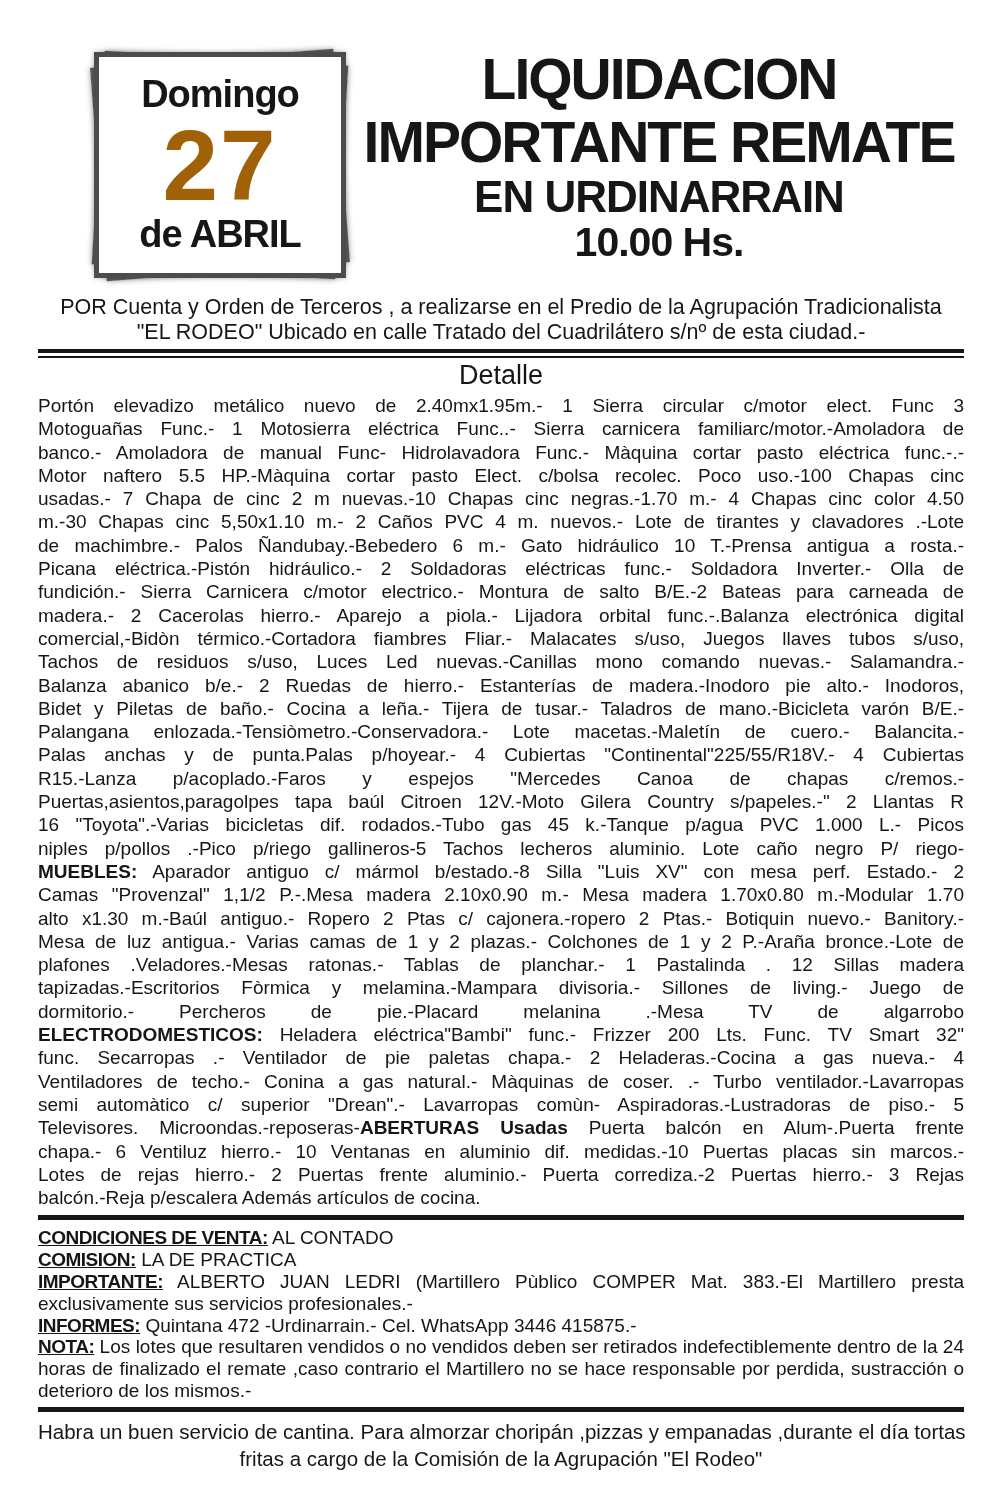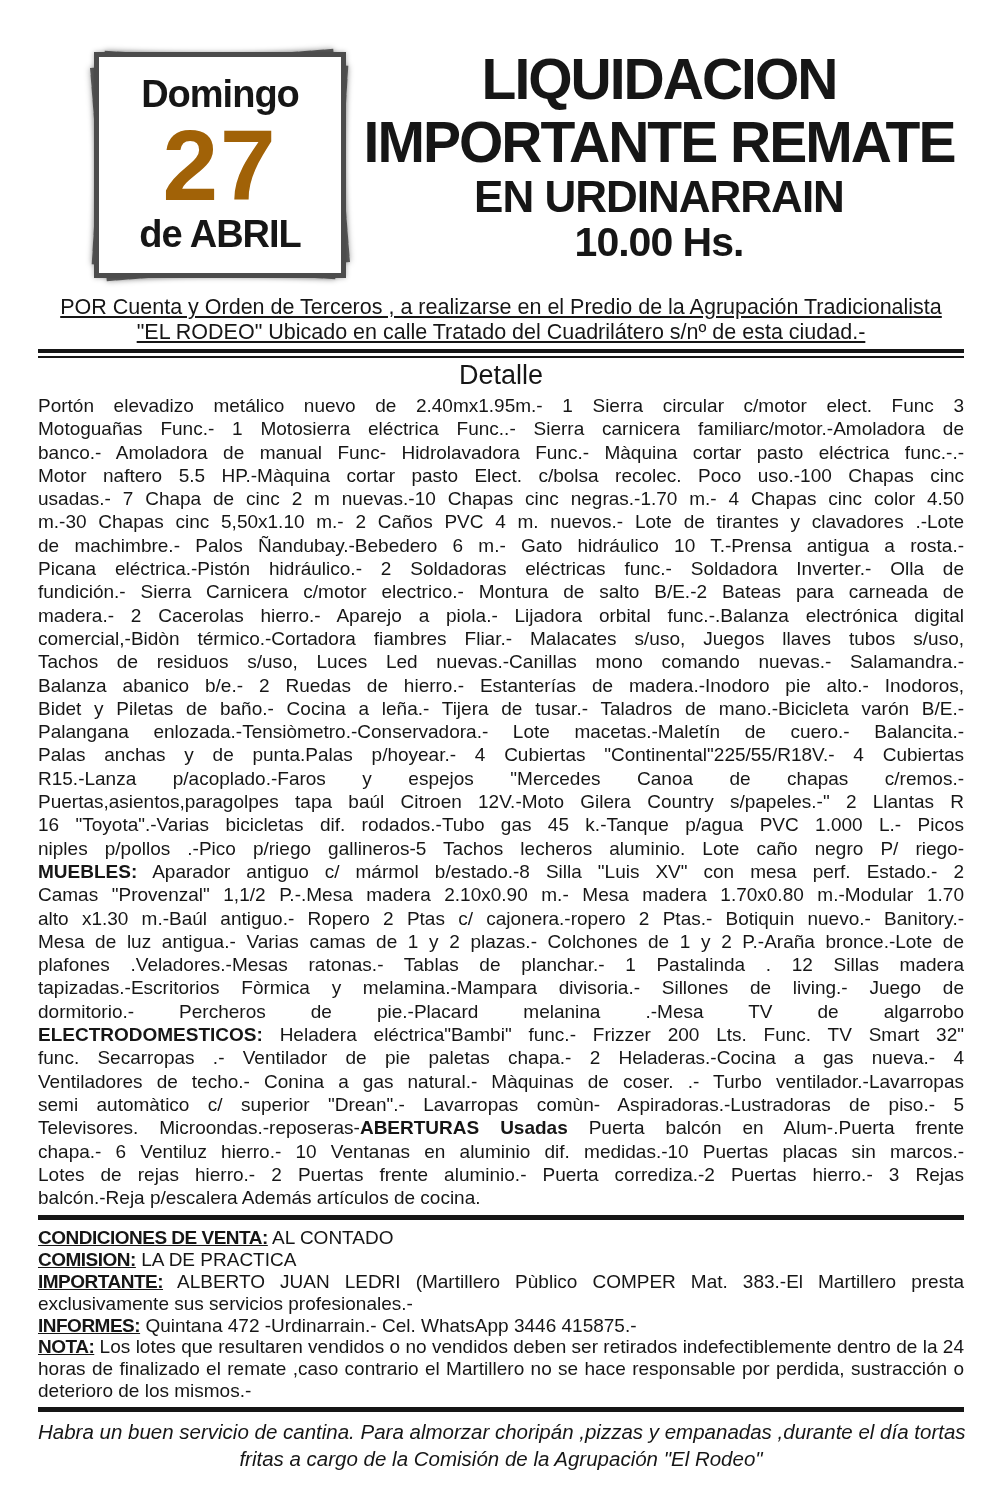--- a/index.html
+++ b/index.html
@@ -26,37 +26,37 @@
   .day-num{font-size:100px;font-weight:bold;color:#a16207;line-height:1.0;letter-spacing:2px;}
   .month{font-size:38px;font-weight:bold;line-height:1.05;letter-spacing:-1px;}
   
   .title-block{flex:1;text-align:center;padding-top:2px;}
   .tl{white-space:nowrap;font-weight:bold;}
   .tl1{font-size:57px;line-height:1.10;letter-spacing:-2px;}
   .tl3{font-size:44px;line-height:1.08;letter-spacing:-1px;}
   .tl4{font-size:41px;line-height:1.05;letter-spacing:-1px;}
   
   .intro{margin-top:7px;text-align:center;font-size:21.5px;line-height:24.5px;}
-  .intro div{white-space:nowrap;text-decoration:underline;}
+  .intro div{white-space:nowrap;}
   
   .double-rule{margin-top:5px;height:3px;border-top:4px solid #161616;border-bottom:2px solid #161616;}
   .rule{height:5px;background:#161616;}
   .rule.r1{margin:6px 0 7px;}
   .rule.r2{margin:5px 0 6px;}
   
   .detalle-heading{text-align:center;font-size:27px;line-height:30px;margin:2px 0 4px;}
   .detalle-heading span{}
   .dline{font-size:19px;line-height:23.3px;text-align:justify;text-align-last:justify;}
   .dline.short{text-align-last:left;}
   .b{font-weight:bold;}
   
   .cond{font-size:19px;line-height:21.8px;text-align:justify;}
   .clabel{font-weight:bold;text-decoration:underline;letter-spacing:-0.5px;}
   
-  .footer-note{margin-top:6px;text-align:center;font-style:italic;font-size:20.5px;line-height:27px;}
+  .footer-note{margin-top:6px;text-align:center;font-size:20.5px;line-height:27px;}
   .footer-note div{white-space:nowrap;}
 </style>
 </head>
 <body>
 
 <div class="sheet">
 
   <div class="header">
     <div class="datebox-wrap">
       <div class="frame f1"></div>

